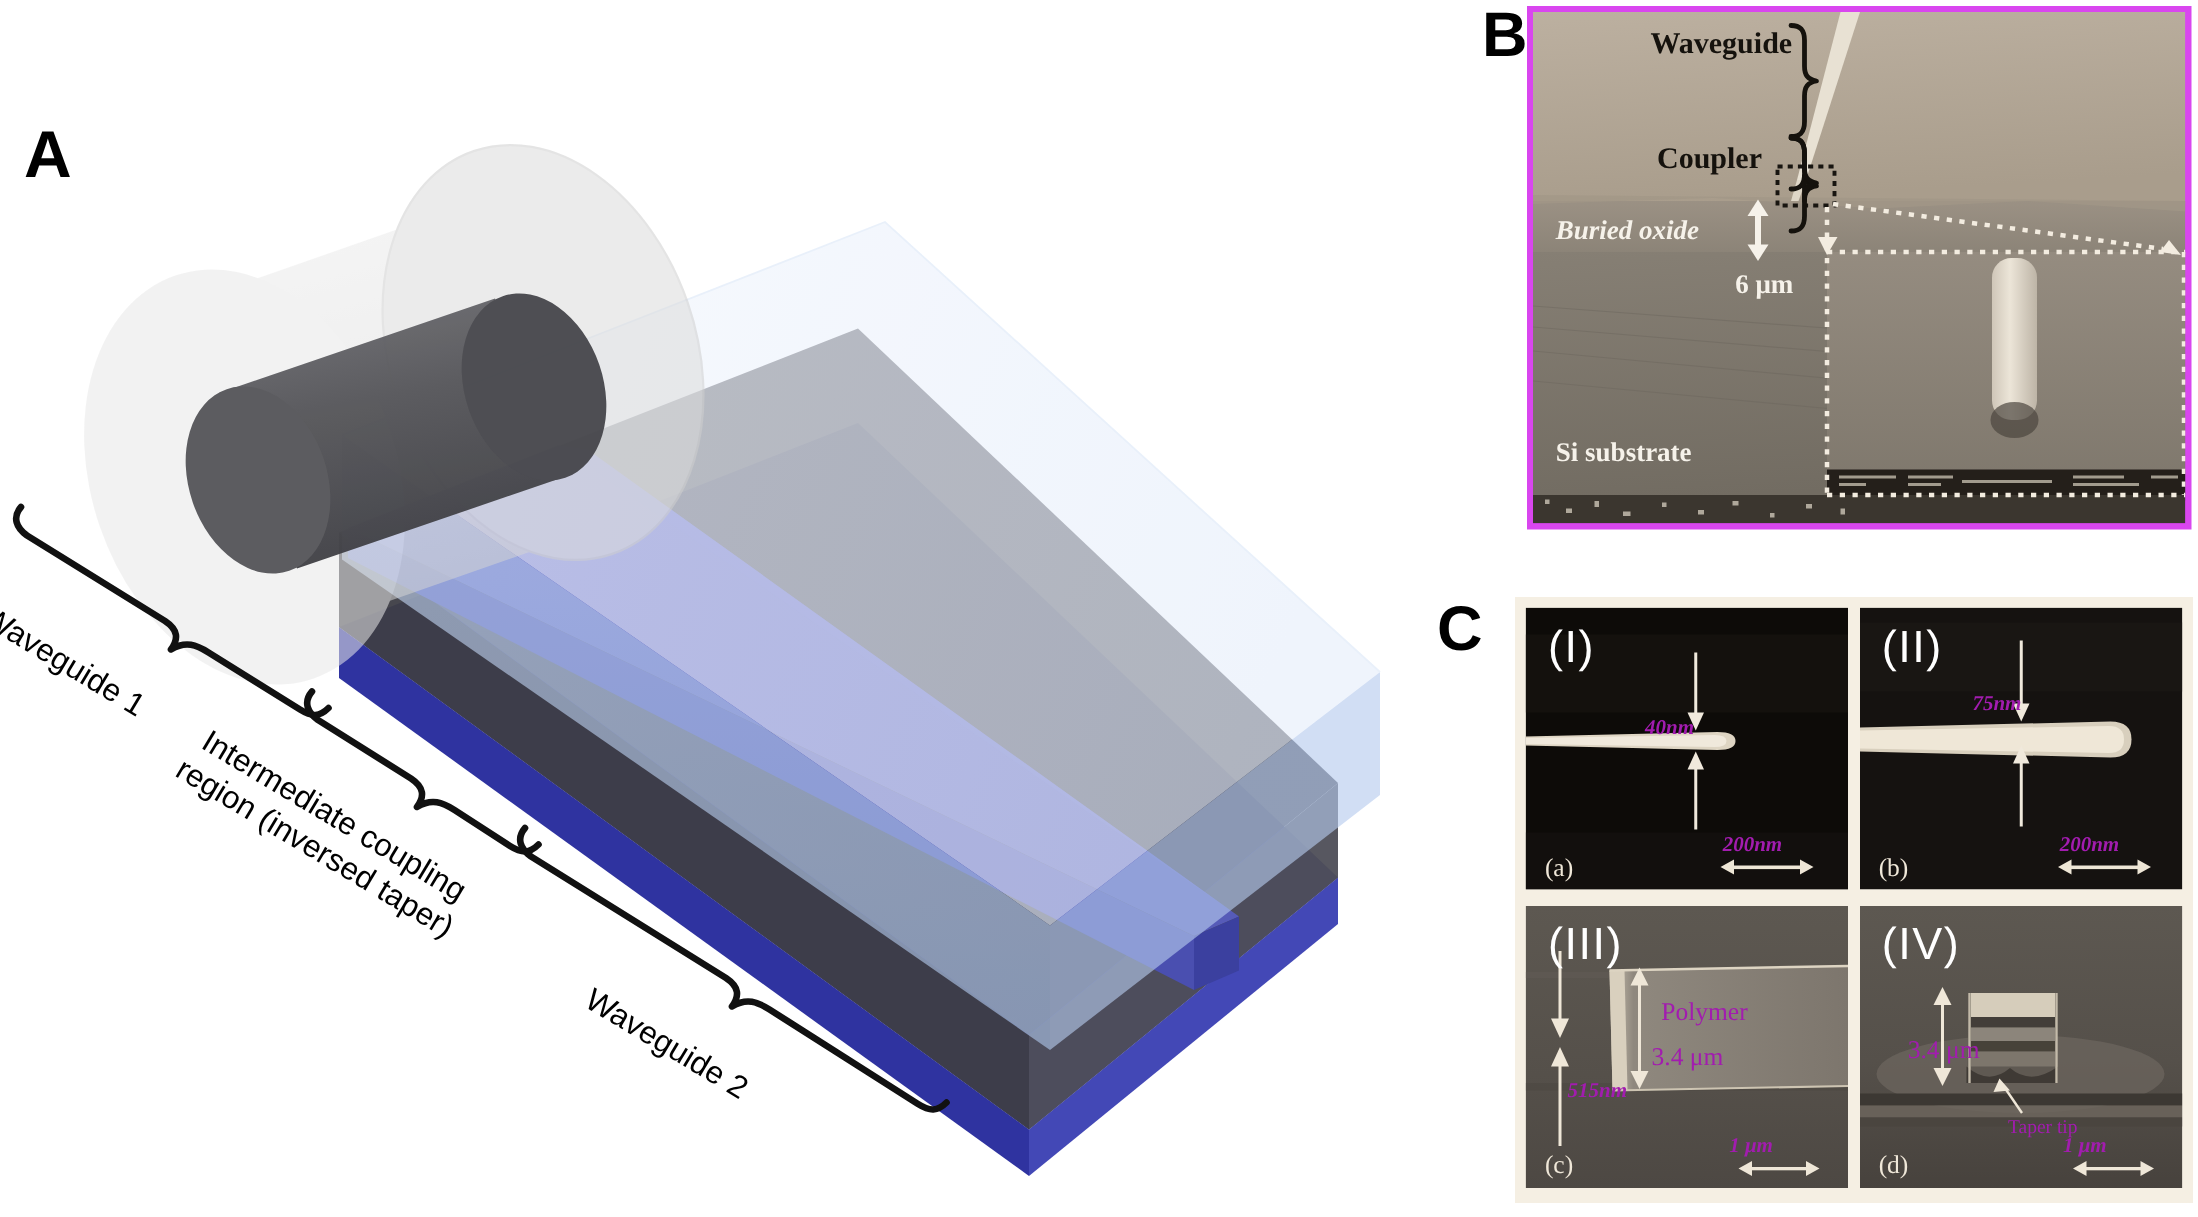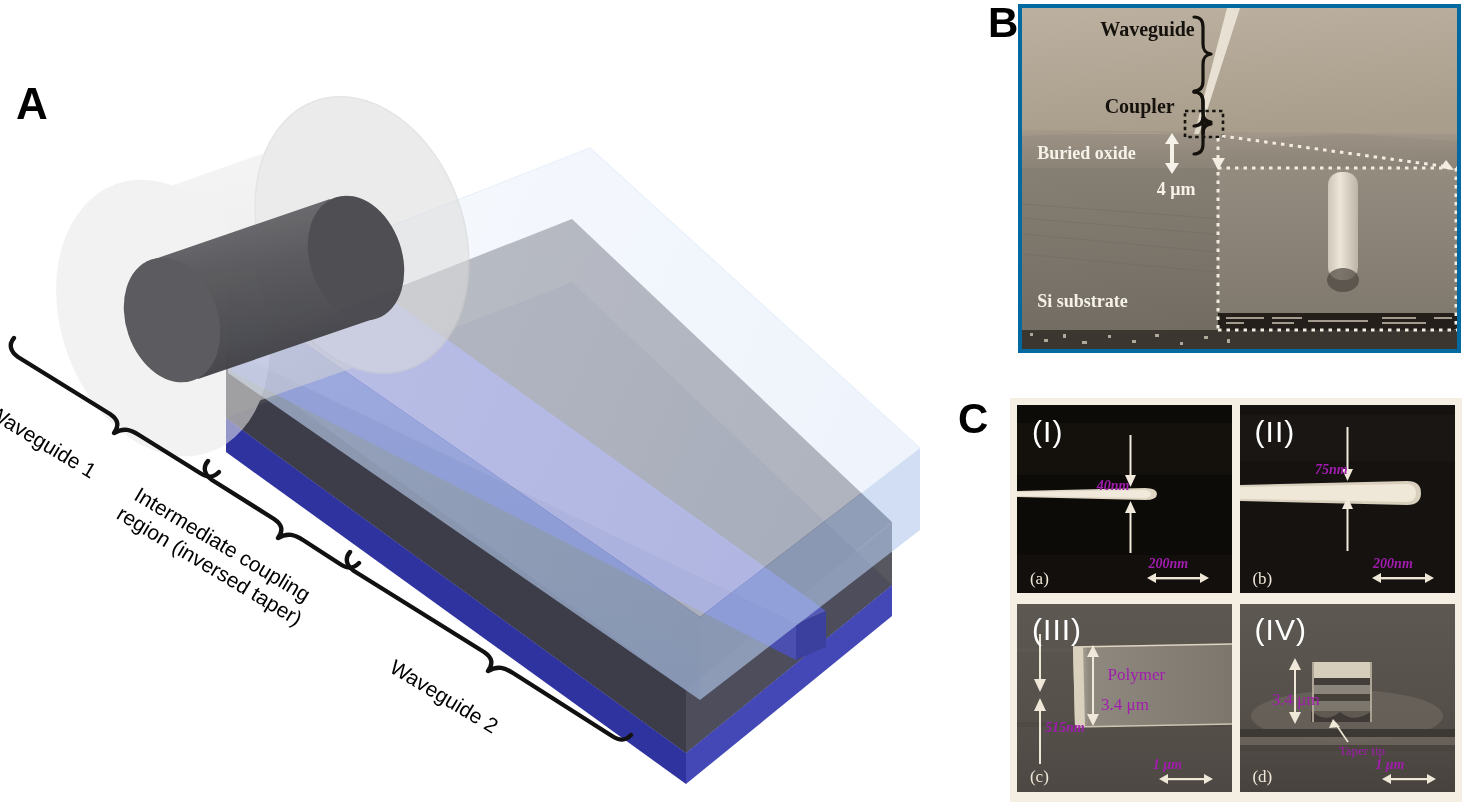--- a/index.html
+++ b/index.html
@@ -30,33 +30,33 @@
     font-family:"Liberation Sans", sans-serif;
     font-size:21px;line-height:1.18;
   }
   #label-wg1{left:-4px;top:400px;transform:rotate(31deg);transform-origin:0 0;}
   #label-icr{left:138px;top:480px;transform:rotate(31deg);transform-origin:0 0;text-align:center;}
   #label-wg2{left:398px;top:655px;transform:rotate(31deg);transform-origin:0 0;}
 
   
   #panel-b{
     position:absolute;left:1018px;top:4px;width:443px;height:349px;
-    background:#0369a1;padding:4px;box-sizing:border-box;
+    background:#d946ef;padding:4px;box-sizing:border-box;
   }
   #panel-b-inner{position:relative;width:100%;height:100%;overflow:hidden;}
   #panel-b-inner svg{position:absolute;left:0;top:0;}
   .sem-text{
     position:absolute;white-space:pre;pointer-events:none;
     font-family:"Liberation Serif", serif;font-weight:bold;
   }
   .sem-dark{color:#15120d;}
   .sem-light{color:#f6f2ea;}
   #b-waveguide{left:18%;top:3%;font-size:20px;}
   #b-coupler{left:19%;top:19%;font-size:20px;margin-top:22px;}
-  #b-oxide{left:3.5%;top:39.5%;font-size:18px;}
+  #b-oxide{left:3.5%;top:39.5%;font-size:18px;font-style:italic;}
   #b-3um{left:31%;top:50%;font-size:18px;}
   #b-sisub{left:3.5%;top:83%;font-size:18px;}
 
   
   #panel-c{
     position:absolute;left:1010px;top:398px;width:452px;height:404px;
     background:#f5efe3;padding:7px;box-sizing:border-box;
   }
   #c-grid{
     width:100%;height:100%;display:grid;
@@ -314,21 +314,21 @@
           <path d="M172,84 C179,84 181,88 181,94 L181,106 C181,112 183,115 189,116
                    C183,117 181,120 181,126 L181,108 C181,114 179,118 172,118"></path>
           <path d="M172,84 C179,84 181,88 181,94 L181,104 C181,110 183,113 189,114
                    C183,115 181,118 181,124 L181,136 C181,142 179,146 172,146"></path>
         </g>
       </svg>
 
       <span class="sem-text sem-dark" id="b-waveguide">Waveguide</span>
       <span class="sem-text sem-dark" id="b-coupler">Coupler</span>
       <span class="sem-text sem-light" id="b-oxide">Buried oxide</span>
-      <span class="sem-text sem-light" id="b-3um">4 μm</span>
+      <span class="sem-text sem-light" id="b-3um">6 μm</span>
       <span class="sem-text sem-light" id="b-sisub">Si substrate</span>
     </div>
   </div>
 
   <span class="panel-letter" id="letter-c">C</span>
 
   <div id="panel-c">
     <div id="c-grid">
 
       <div class="c-cell">

